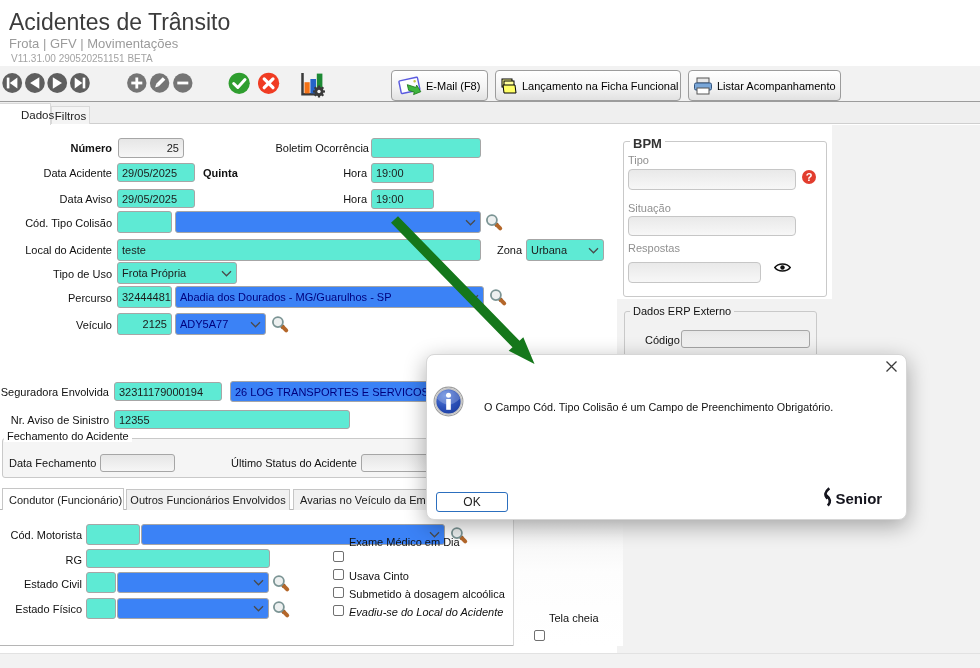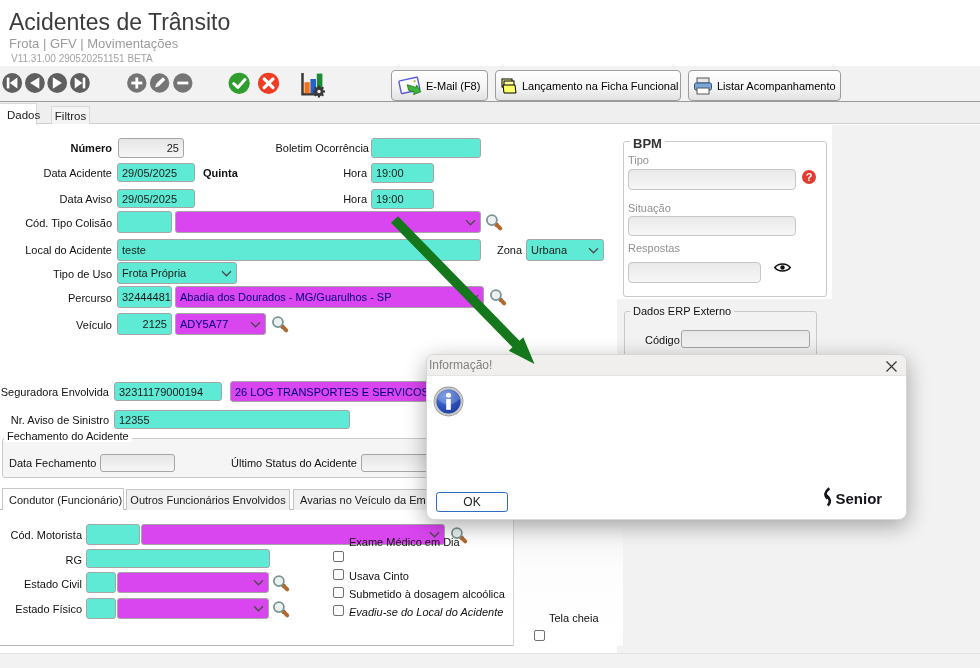--- a/index.html
+++ b/index.html
@@ -2,21 +2,21 @@
 <html><head>
 <meta charset="utf-8">
 <style>
 * { margin:0; padding:0; box-sizing:border-box; }
 html,body { width:980px; height:668px; overflow:hidden; }
 body { font-family:"Liberation Sans", sans-serif; font-size:11px; color:#1a1a1a; background:#fff; position:relative; }
 .abs { position:absolute; }
 .lbl { position:absolute; font-size:11px; color:#111; text-align:right; white-space:nowrap; }
 .inp { position:absolute; background:#5eead4; border:1px solid #a6a6a6; border-radius:3px; font-size:11px; color:#1c1c1c; padding:0 4px; display:flex; align-items:center; white-space:nowrap; overflow:hidden; }
 .dis { background:linear-gradient(180deg,#e6e6e6,#f6f6f6);text-align:right; }
-.yel { background:#d946ef; color:#00007d; }
+.yel { background:#3b82f6; color:#00007d; }
 .chev { position:absolute; right:4px; top:50%; margin-top:-3.5px; width:11px; height:7px; }
 .gbox { position:absolute; border:1px solid #c9c9c9; border-radius:3px; }
 .cb { position:absolute; width:11px; height:11px; border:1px solid #707070; border-radius:2px; background:#fff; }
 .cblbl { position:absolute; font-size:11px; color:#111; white-space:nowrap; }
 .tbtn { position:absolute; height:31px; white-space:nowrap; border:1px solid #9c9c9c; border-radius:4px; background:linear-gradient(180deg,#ffffff 0%,#f4f4f4 55%,#e2e2e2 100%); display:flex; align-items:center; font-size:11px; color:#000; } .tbtn svg { flex:none; }
 </style>
 </head>
 <body>
 
 <div class="abs" style="left:9px; top:9px; font-size:23px; color:#3c3c3c;">Acidentes de Trânsito</div>
@@ -111,21 +111,21 @@
   <svg width="20" height="18" viewBox="0 0 20 18" style="margin-left:4px;">
     <rect x="4" y="1" width="12" height="5" fill="#e8e8e8" stroke="#555" stroke-width="1"></rect>
     <rect x="1.5" y="6" width="17" height="7" rx="1.5" fill="#7aa7d8" stroke="#33557f" stroke-width="1"></rect>
     <rect x="4" y="11" width="12" height="6" fill="#fff" stroke="#555" stroke-width="1"></rect>
   </svg>
   <span style="margin-left:4px;">Listar Acompanhamento</span>
 </div>
 
 <div class="abs" style="left:0; top:102px; width:980px; height:22px; background:#efefef; border-bottom:1px solid #cfcfcf;"></div>
 <div class="abs" style="left:51px; top:106px; width:39px; height:18px; background:#f4f4f4; border:1px solid #d9d9d9; border-bottom:none; display:flex; align-items:center; justify-content:center; font-size:11.5px; color:#222;">Filtros</div>
-<div class="abs" style="left:0; top:103px; width:37px; height:22px; background:#fff; border:1px solid #d9d9d9; border-bottom:none; border-left:none; display:flex; align-items:center; font-size:11.5px; color:#222; padding-left:7px;">Dados</div>
+<div class="abs" style="left:0; top:103px; width:51px; height:22px; background:#fff; border:1px solid #d9d9d9; border-bottom:none; border-left:none; display:flex; align-items:center; font-size:11.5px; color:#222; padding-left:21px;">Dados</div>
 
 <div class="abs" style="left:0; top:125px; width:980px; height:528px; background:#fff;"></div>
 <div class="abs" style="left:617px; top:125px; width:363px; height:528px; background:#f2f2f2;"></div>
 <div class="abs" style="left:0; top:653px; width:980px; height:15px; background:#f2f2f2; border-top:1px solid #e2e2e2;"></div>
 
 <div class="lbl" style="right:868px; top:142px; font-weight:bold;">Número</div>
 <div class="inp dis" style="left:118px; top:138px; width:66px; height:20px; justify-content:flex-end;">25</div>
 <div class="lbl" style="right:611px; top:142px;">Boletim Ocorrência</div>
 <div class="inp" style="left:371px; top:138px; width:110px; height:20px;"></div>
 
@@ -272,38 +272,38 @@
   <path d="M1 7 C5 1.5 15 1.5 19 7 C15 12.5 5 12.5 1 7 Z" fill="none" stroke="#111" stroke-width="1.8"></path>
   <circle cx="10" cy="7" r="2.6" fill="#111"></circle>
 </svg>
 
 <div class="gbox" style="left:624px; top:311px; width:193px; height:54px; background:#f2f2f2;"></div>
 <div class="abs" style="left:630px; top:305px; background:#f2f2f2; padding:0 3px; font-size:11px; color:#111;">Dados ERP Externo</div>
 <div class="lbl" style="left:645px; top:334px; text-align:left;">Código</div>
 <div class="inp dis" style="left:681px; top:330px; width:129px; height:18px;"></div>
 
 <div class="abs" style="left:426px; top:354px; width:481px; height:166px; background:#fff; border:1px solid #d6d6d6; border-radius:8px; box-shadow:0 6px 22px rgba(0,0,0,0.33); overflow:hidden;">
-  <div style="height:21px; background:#f0efee; border-bottom:1px solid #e4e4e2; display:flex; align-items:center; padding-left:2px; font-size:12px; color:#828282;">Informação!</div>
   <svg style="position:absolute; right:8px; top:5px;" width="13" height="13" viewBox="0 0 13 13">
     <path d="M1.5 1.5 L11.5 11.5 M11.5 1.5 L1.5 11.5" stroke="#3a3a3a" stroke-width="1.3"></path>
   </svg>
   <svg style="position:absolute; left:6px; top:31px;" width="31" height="31" viewBox="0 0 31 31">
     <defs>
       <radialGradient id="ig" cx="35%" cy="28%" r="80%">
         <stop offset="0%" stop-color="#5d84dc"></stop>
           <stop offset="55%" stop-color="#2d53bb"></stop>
           <stop offset="100%" stop-color="#1c3da0"></stop>
       </radialGradient>
     </defs>
     <circle cx="15.5" cy="15.5" r="14.4" fill="#fff" stroke="#9e9e9e" stroke-width="1.1"></circle>
     <circle cx="15.5" cy="15.5" r="12.9" fill="url(#ig)" stroke="#c6c6c6" stroke-width="1.6"></circle>
     <path d="M4 12.5 A 12 12 0 0 1 27 12.5 Q 21.5 18.5 15.5 18.5 Q 9.5 18.5 4 12.5 Z" fill="#ffffff" opacity="0.22"></path>
     <circle cx="15.5" cy="9.3" r="2.5" fill="#fff"></circle>
     <rect x="13.2" y="13" width="4.6" height="10.8" fill="#fff"></rect>
   </svg>
+  <div style="position:absolute; left:57px; top:46px; font-size:10.8px; color:#111;">O Campo Cód. Tipo Colisão é um Campo de Preenchimento Obrigatório.</div>
   <div style="position:absolute; left:9px; top:137px; width:72px; height:20px; border:1px solid #2c6fbe; border-radius:3px; background:#fff; display:flex; align-items:center; justify-content:center; font-size:12px; color:#222;">OK</div>
   <div style="position:absolute; left:394px; top:132px;">
     <svg width="66" height="22" viewBox="0 0 66 22">
       <path d="M8.3 1.2 Q1.6 6.8 6.6 11.4" fill="none" stroke="#15151e" stroke-width="2.7"></path>
       <path d="M5.2 8.4 Q11.6 13.4 6.9 18.6" fill="none" stroke="#15151e" stroke-width="2.7"></path>
       <text x="14.5" y="16.5" font-family="Liberation Sans" font-size="15" font-weight="bold" fill="#15151e">Senior</text>
     </svg>
   </div>
 </div>
 

